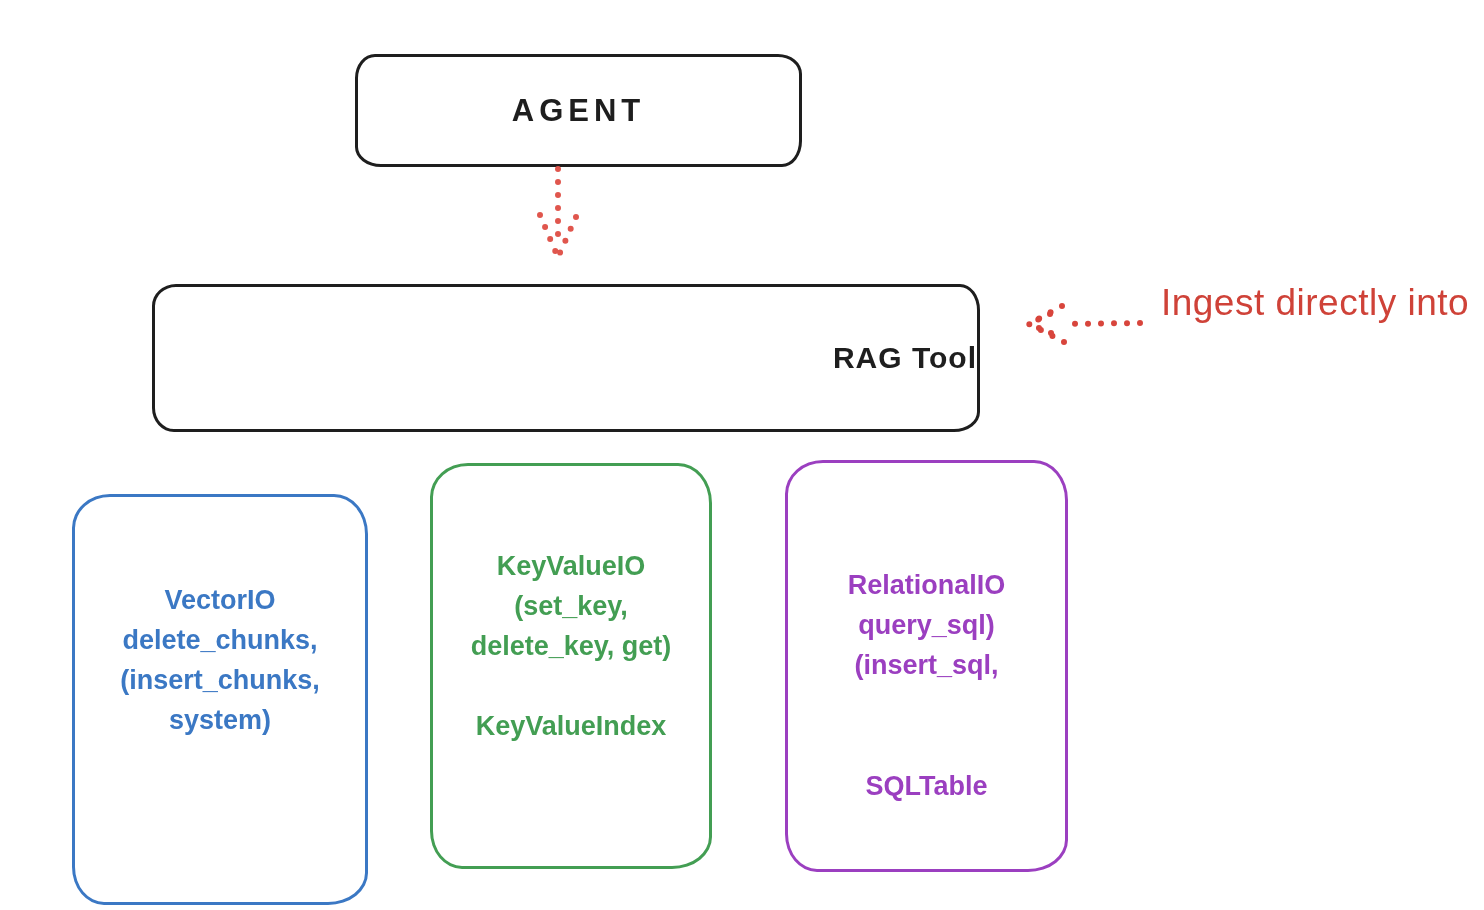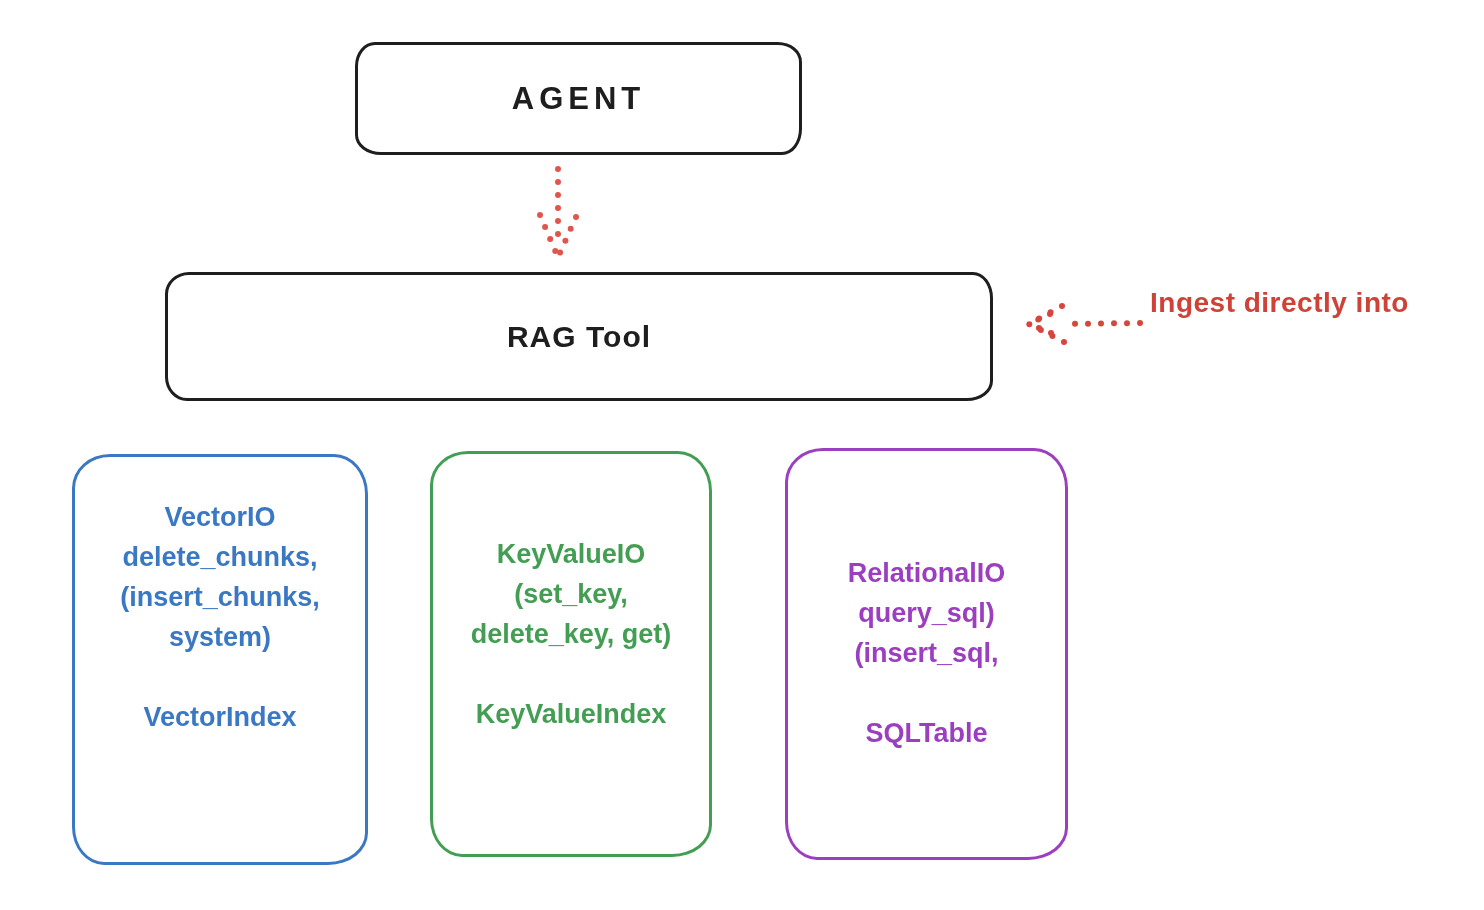--- a/index.html
+++ b/index.html
@@ -11,62 +11,65 @@
     background: #ffffff;
     overflow: hidden;
   }
   .box {
     position: absolute;
     box-sizing: border-box;
     display: flex;
     align-items: center;
     justify-content: center;
     background: #ffffff;
+    margin-top: 12px;
   }
   
   .ink-box {
     border: 3.5px solid;
     color: #1e1e1e;
   }
   #agent-box {
     left: 355px; top: 42px; width: 447px; height: 113px;
     border-radius: 20px 24px 20px 26px / 24px 20px 26px 20px;
   }
   #agent-box .box-label {
     font-size: 31px; font-weight: 700; letter-spacing: 5px;
   }
   #rag-box {
-    left: 165px; top: 272px; width: 828px; height: 129px;
+    left: 152px; top: 272px; width: 828px; height: 148px;
     border-radius: 24px 20px 26px 22px / 22px 26px 20px 24px;
+    justify-content: flex-end;
   }
   #rag-box .box-label {
     font-size: 30px; font-weight: 600; letter-spacing: 1px;
   }
   
   .store-box {
     border: 3px solid;
     border-radius: 38px 34px 40px 32px / 34px 40px 32px 38px;
     flex-direction: column;
     justify-content: flex-start;
     text-align: center;
     font-weight: 600;
     font-size: 27px;
     line-height: 40px;
   }
-  #vector-box     { left: 72px;  top: 454px; width: 296px; height: 411px; padding-top: 40px; }
+  #vector-box     { left: 72px;  top: 482px; width: 296px; height: 411px; padding-top: 83px; }
   #keyvalue-box   { left: 430px; top: 451px; width: 282px; height: 406px; padding-top: 80px; }
   #relational-box { left: 785px; top: 448px; width: 283px; height: 412px; padding-top: 102px; }
   .store-lines div { white-space: nowrap; }
   .index-label { margin-top: 40px; white-space: nowrap; }
   
   #annotation {
     position: absolute;
     left: 1150px; top: 284px; width: 330px;
-    font-size: 28px;
-    font-weight: 700;
+    text-align: center;
+    font-size: 37px;
+    font-weight: 400;
     line-height: 38px;
     letter-spacing: 0.5px;
   }
   
   .arrow { position: absolute; }
   .arrow svg { display: block; overflow: visible; }
   .arrow path {
     stroke: currentColor;
     fill: none;
     stroke-width: 6;
@@ -111,33 +114,32 @@
     <div>Ingest directly into</div>
   </div>
 
   <div class="box store-box" id="vector-box" style="color: rgb(59, 120, 196);">
     <div class="store-lines">
       <div>VectorIO</div>
       <div>delete_chunks,</div>
       <div>(insert_chunks,</div>
       <div>system)</div>
     </div>
-    <div class="index-label">VectorIndex</div>
   </div>
 
   <div class="box store-box" id="keyvalue-box" style="color: rgb(67, 158, 83);">
     <div class="store-lines">
       <div>KeyValueIO</div>
       <div>(set_key,</div>
       <div>delete_key, get)</div>
     </div>
     <div class="index-label">KeyValueIndex</div>
   </div>
 
-  <div class="box store-box" id="relational-box" style="color: rgb(155, 63, 192);">
+  <div class="box store-box" id="relational-box" style="color: rgb(155, 63, 192); gap: 41px;">
     <div class="store-lines">
       <div>RelationalIO</div>
       <div>query_sql)</div>
       <div>(insert_sql,</div>
     </div>
     <div class="index-label">SQLTable</div>
   </div>
 
 </div>
 

